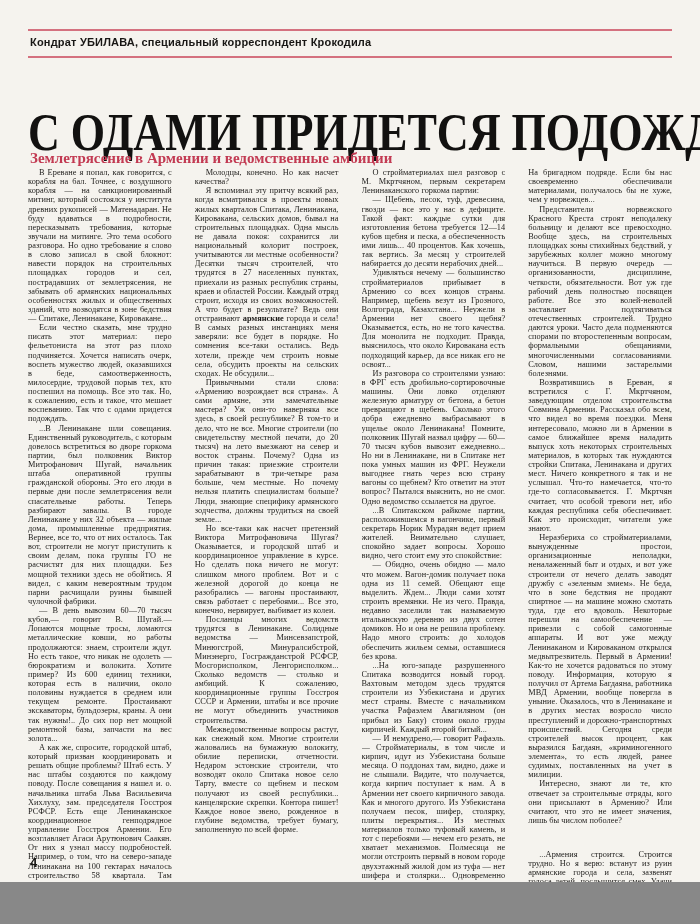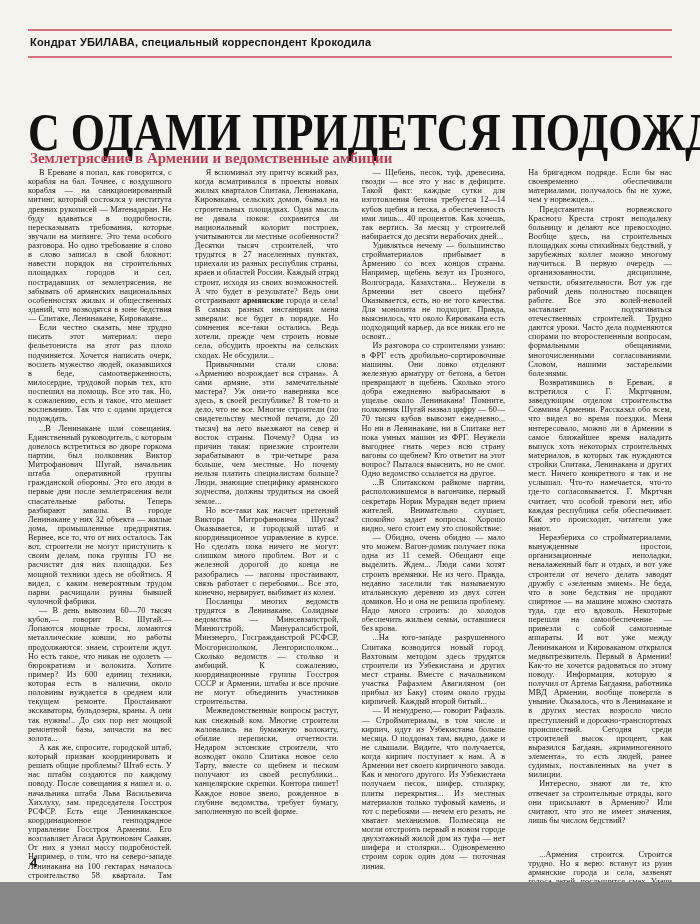--- a/index.html
+++ b/index.html
@@ -92,40 +92,42 @@
 
   <div class="columns">
     <div class="col">
         <p>В Ереване я попал, как говорится, с корабля на бал. Точнее, с воздушного корабля — на санкционированный митинг, который состоялся у института древних рукописей — Матенадаран. Не буду вдаваться в подробности, пересказывать требования, которые звучали на митинге. Это тема особого разговора. Но одно требование я слово в слово записал в свой блокнот: навести порядок на строительных площадках городов и сел, пострадавших от землетрясения, не забывать об армянских национальных особенностях жилых и общественных зданий, что возводятся в зоне бедствия — Спитаке, Ленинакане, Кировакане...</p>
         <p>Если честно сказать, мне трудно писать этот материал: перо фельетониста на этот раз плохо подчиняется. Хочется написать очерк, воспеть мужество людей, оказавшихся в беде, самоотверженность, милосердие, трудовой порыв тех, кто поспешил на помощь. Все это так. Но, к сожалению, есть и такое, что мешает воспеванию. Так что с одами придется подождать.</p>
         <p>...В Ленинакане шли совещания. Единственный руководитель, с которым довелось встретиться во дворе горкома партии, был полковник Виктор Митрофанович Шугай, начальник штаба оперативной группы гражданской обороны. Это его люди в первые дни после землетрясения вели спасательные работы. Теперь разбирают завалы. В городе Ленинакане у них 32 объекта — жилые дома, промышленные предприятия. Вернее, все то, что от них осталось. Так вот, строители не могут приступить к своим делам, пока группы ГО не расчистят для них площадки. Без мощной техники здесь не обойтись. Я видел, с каким невероятным трудом парни расчищали руины бывшей чулочной фабрики.</p>
         <p>— В день вывозим 60—70 тысяч кубов,— говорит В. Шугай.— Лопаются мощные тросы, ломаются металлические ковши, но работы продолжаются: знаем, строители ждут. Но есть такое, что никак не одолеть — бюрократизм и волокита. Хотите пример? Из 600 единиц техники, которая есть в наличии, около половины нуждается в среднем или текущем ремонте. Простаивают экскаваторы, бульдозеры, краны. А они так нужны!.. До сих пор нет мощной ремонтной базы, запчасти на вес золота...</p>
         <p>А как же, спросите, городской штаб, который призван координировать и решать общие проблемы? Штаб есть. У нас штабы создаются по каждому поводу. После совещания я нашел и. о. начальника штаба Льва Васильевича Хихлуху, зам. председателя Госстроя РСФСР. Есть еще Ленинаканское координационное генподрядное управление Госстроя Армении. Его возглавляет Агаси Арутюнович Саакян. От них я узнал массу подробностей. Например, о том, что на северо-западе Ленинакана на 100 гектарах началось строительство 58 квартала. Там возводят двух- и трехэтажные дома в монолитном исполнении с учетом сейсмики. Всего будет 38 тысяч кв. метров жилья. Собеседники просили особо отметить работу проектировщиков, которые за</p>
       </div>
     <div class="col">
+        <p>Молодцы, конечно. Но как насчет качества?</p>
         <p>Я вспоминал эту притчу всякий раз, когда всматривался в проекты новых жилых кварталов Спитака, Ленинакана, Кировакана, сельских домов, бывал на строительных площадках. Одна мысль не давала покоя: сохранится ли национальный колорит построек, учитываются ли местные особенности? Десятки тысяч строителей, что трудятся в 27 населенных пунктах, приехали из разных республик страны, краев и областей России. Каждый отряд строит, исходя из своих возможностей. А что будет в результате? Ведь они отстраивают <b>армянские</b> города и села! В самых разных инстанциях меня заверяли: все будет в порядке. Но сомнения все-таки остались. Ведь хотели, прежде чем строить новые села, обсудить проекты на сельских сходах. Не обсудили...</p>
         <p>Привычными стали слова: «Армению возрождает вся страна». А сами армяне, эти замечательные мастера? Уж они-то наверняка все здесь, в своей республике? В том-то и дело, что не все. Многие строители (по свидетельству местной печати, до 20 тысяч) на лето выезжают на север и восток страны. Почему? Одна из причин такая: приезжие строители зарабатывают в три-четыре раза больше, чем местные. Но почему нельзя платить специалистам больше? Люди, знающие специфику армянского зодчества, должны трудиться на своей земле...</p>
         <p>Но все-таки как насчет претензий Виктора Митрофановича Шугая? Оказывается, и городской штаб и координационное управление в курсе. Но сделать пока ничего не могут: слишком много проблем. Вот и с железной дорогой до конца не разобрались — вагоны простаивают, связь работает с перебоями... Все это, конечно, нервирует, выбивает из колеи.</p>
         <p>Посланцы многих ведомств трудятся в Ленинакане. Солидные ведомства — Минсевзапстрой, Минюгстрой, Минуралсибстрой, Минэнерго, Госгражданстрой РСФСР, Мосгорисполком, Ленгорисполком... Сколько ведомств — столько и амбиций. К сожалению, координационные группы Госстроя СССР и Армении, штабы и все прочие не могут объединить участников строительства.</p>
         <p>Межведомственные вопросы растут, как снежный ком. Многие строители жаловались на бумажную волокиту, обилие переписки, отчетности. Недаром эстонские строители, что возводят около Спитака новое село Тарту, вместе со щебнем и песком получают из своей республики... канцелярские скрепки. Контора пишет! Каждое новое звено, рожденное в глубине ведомства, требует бумагу, заполненную по всей форме.</p>
       </div>
     <div class="col">
+        <p>О стройматериалах шел разговор с М. Мкртчяном, первым секретарем Ленинаканского горкома партии:</p>
         <p>— Щебень, песок, туф, древесина, гвозди — все это у нас в дефиците. Такой факт: каждые сутки для изготовления бетона требуется 12—14 кубов щебня и песка, а обеспеченность ими лишь... 40 процентов. Как хочешь, так вертись. За месяц у строителей набирается до десяти нерабочих дней...</p>
         <p>Удивляться нечему — большинство стройматериалов прибывает в Армению со всех концов страны. Например, щебень везут из Грозного, Волгограда, Казахстана... Неужели в Армении нет своего щебня? Оказывается, есть, но не того качества. Для монолита не подходит. Правда, выяснилось, что около Кировакана есть подходящий карьер, да все никак его не освоят...</p>
         <p>Из разговора со строителями узнаю: в ФРГ есть дробильно-сортировочные машины. Они ловко отделяют железную арматуру от бетона, а бетон превращают в щебень. Сколько этого добра ежедневно выбрасывают в ущелье около Ленинакана! Помните, полковник Шугай назвал цифру — 60—70 тысяч кубов вывозит ежедневно... Но ни в Ленинакане, ни в Спитаке нет пока умных машин из ФРГ. Неужели выгоднее гнать через всю страну вагоны со щебнем? Кто ответит на этот вопрос? Пытался выяснить, но не смог. Одно ведомство ссылается на другое.</p>
         <p>...В Спитакском райкоме партии, расположившемся в вагончике, первый секретарь Норик Мурадян ведет прием жителей. Внимательно слушает, спокойно задает вопросы. Хорошо видно, чего стоит ему это спокойствие:</p>
         <p>— Обидно, очень обидно — мало что можем. Вагон-домик получает пока одна из 11 семей. Обещают еще выделить. Ждем... Люди сами хотят строить времянки. Не из чего. Правда, недавно заселили так называемую итальянскую деревню из двух сотен домиков. Но и она не решила проблему. Надо много строить: до холодов обеспечить жильем семьи, оставшиеся без крова.</p>
         <p>...На юго-западе разрушенного Спитака возводится новый город. Вахтовым методом здесь трудятся строители из Узбекистана и других мест страны. Вместе с начальником участка Рафаэлем Авагиляном (он прибыл из Баку) стоим около груды кирпичей. Каждый второй битый...</p>
         <p>— И немудрено,— говорит Рафаэль.— Стройматериалы, в том числе и кирпич, идут из Узбекистана больше месяца. О поддонах там, видно, даже и не слышали. Видите, что получается, когда кирпич поступает к нам. А в Армении нет своего кирпичного завода. Как и многого другого. Из Узбекистана получаем песок, шифер, столярку, плиты перекрытия... Из местных материалов только туфовый камень, и тот с перебоями — нечем его резать, не хватает механизмов. Полмесяца не могли отстроить первый в новом городе двухэтажный жилой дом из туфа — нет шифера и столярки... Одновременно строим сорок один дом — поточная линия.</p>
       </div>
     <div class="col">
         <p class="noindent">На бригадном подряде. Если бы нас своевременно обеспечивали материалами, получалось бы не хуже, чем у норвежцев...</p>
         <p>Представители норвежского Красного Креста строят неподалеку больницу и делают все превосходно. Вообще здесь, на строительных площадках зоны стихийных бедствий, у зарубежных коллег можно многому научиться. В первую очередь — организованности, дисциплине, четкости, обязательности. Вот уж где рабочий день полностью посвящен работе. Все это волей-неволей заставляет подтягиваться отечественных строителей. Трудно даются уроки. Часто дела подменяются спорами по второстепенным вопросам, формальными обещаниями, многочисленными согласованиями. Словом, нашими застарелыми болезнями.</p>
         <p>Возвратившись в Ереван, я встретился с Г. Мкртчяном, заведующим отделом строительства Совмина Армении. Рассказал обо всем, что видел во время поездки. Меня интересовало, можно ли в Армении в самое ближайшее время наладить выпуск хоть некоторых строительных материалов, в которых так нуждаются стройки Спитака, Ленинакана и других мест. Ничего конкретного я так и не услышал. Что-то намечается, что-то где-то согласовывается. Г. Мкртчян считает, что особой тревоги нет, ибо каждая республика себя обеспечивает. Как это происходит, читатели уже знают.</p>
         <p>Неразбериха со стройматериалами, вынужденные простои, организационные неполадки, неналаженный быт и отдых, и вот уже строители от нечего делать заводят дружбу с «зеленым змием». Не беда, что в зоне бедствия не продают спиртное — на машине можно смотать туда, где его вдоволь. Некоторые перешли на самообеспечение — привезли с собой самогонные аппараты. И вот уже между Ленинаканом и Кироваканом открылся медвытрезвитель. Первый в Армении! Как-то не хочется радоваться по этому поводу. Информация, которую я получил от Артема Багдаяна, работника МВД Армении, вообще повергла в уныние. Оказалось, что в Ленинакане и в других местах возросло число преступлений и дорожно-транспортных происшествий. Сегодня среди строителей высок процент, как выразился Багдаян, «криминогенного элемента», то есть людей, ранее судимых, поставленных на учет в милиции.</p>
-        <p>Интересно, знают ли те, кто отвечает за строительные отряды, кого они присылают в Армению? Или считают, что это не имеет значения, лишь бы числом бедствий?</p>
+        <p>Интересно, знают ли те, кто отвечает за строительные отряды, кого они присылают в Армению? Или считают, что это не имеет значения, лишь бы числом поболее?</p>
         <p class="gap">...Армения строится. Строится трудно. Но я верю: встанут из руин армянские города и села, зазвенят голоса детей, послышится смех. Удачи вам, добрые люди! И не обижайтесь на критику. Пусть она поможет вам. И чаще вспоминайте старого мастера, того, что с гордостью говорил: «Я строю Ереван».</p>
         <p class="noindent sig">Ереван — Ленинакан — Спитак.</p>
       </div>
   </div>
 
   <div class="page-number">4</div>
 </div>
 
 </body></html>

